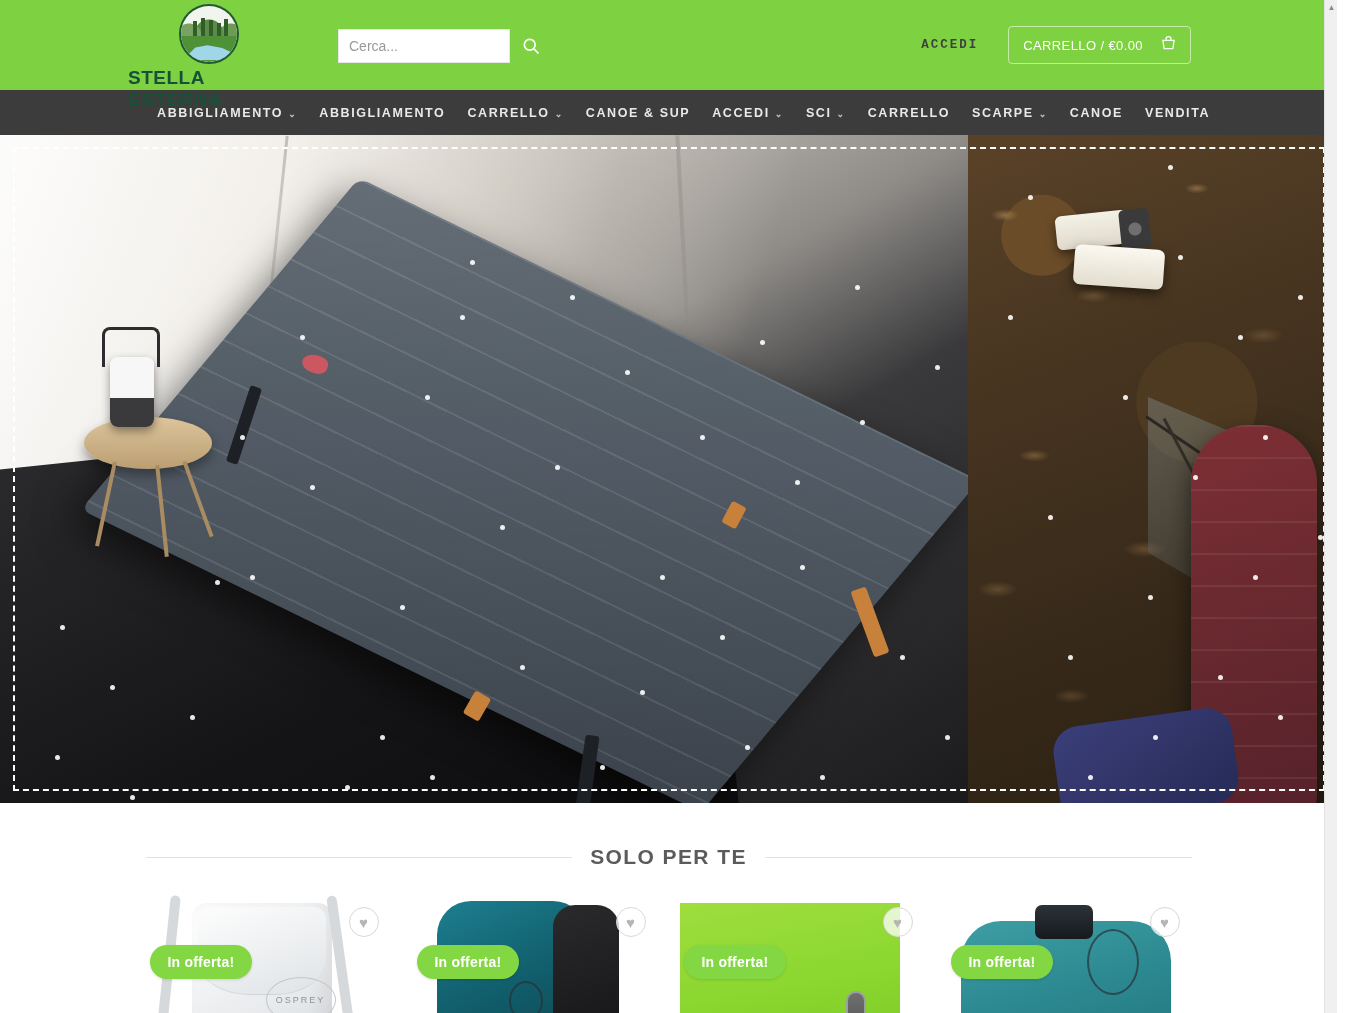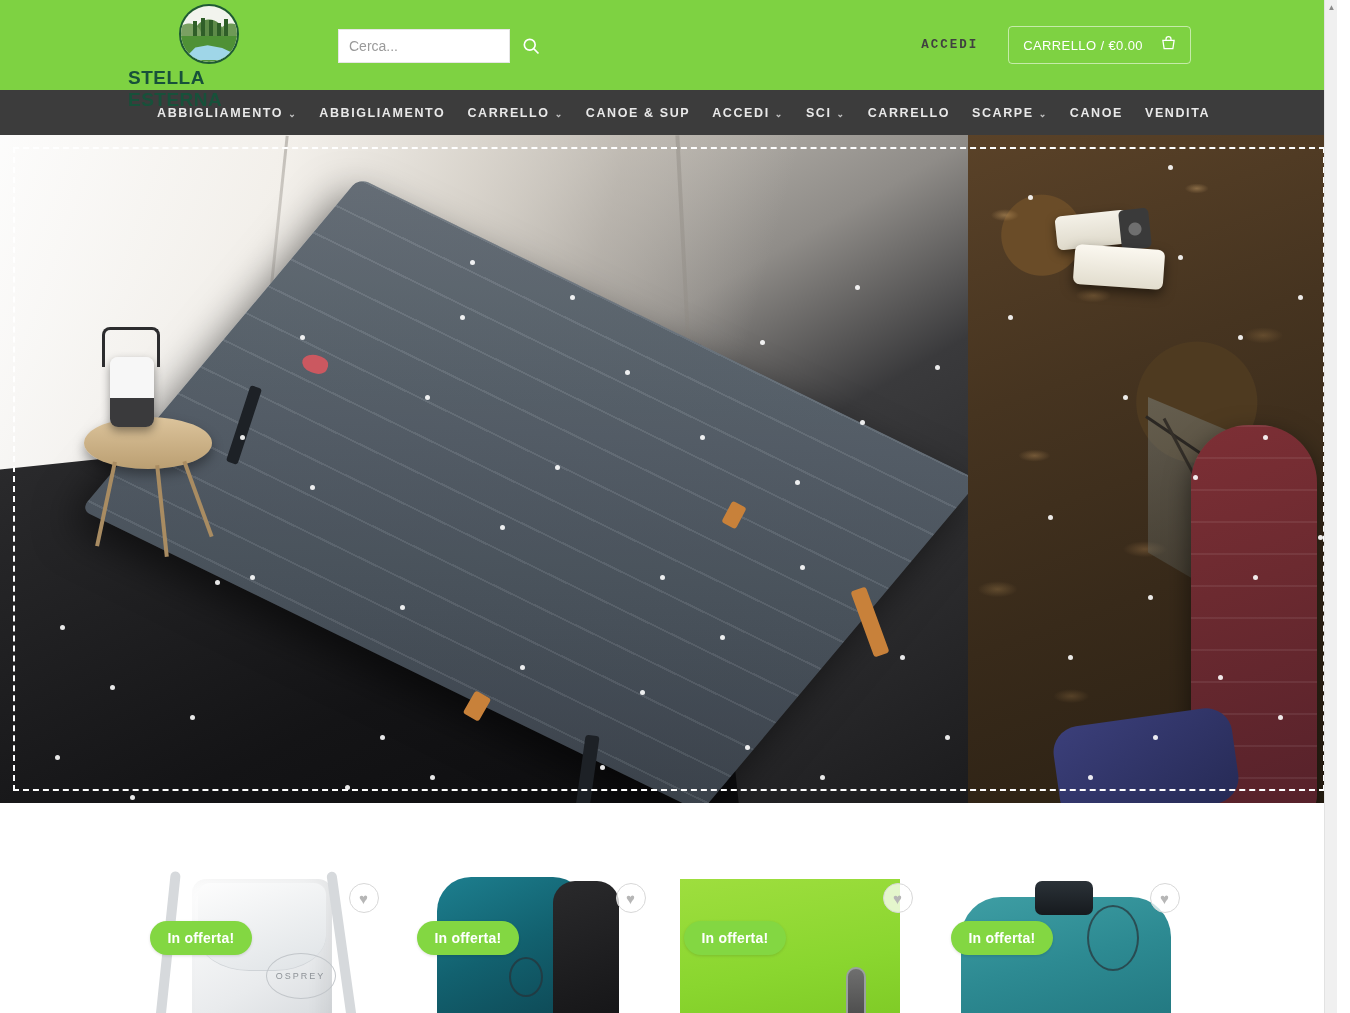--- a/index.html
+++ b/index.html
@@ -520,20 +520,25 @@
           <i style="left:350px; top:400px;"></i>
         <i style="left:60px;  top:60px;"></i>
           <i style="left:200px; top:30px;"></i>
       </div>
     </div>
 
     <div class="hero-marquee"></div>
   </div>
 
   <div class="section">
+    <div class="section-head">
+      <div class="rule"></div>
+      <div class="section-title">SOLO PER TE</div>
+      <div class="rule"></div>
+    </div>
 
     <div class="products">
 
       <div class="product">
         <div class="p-img">
           <div class="osprey"></div>
           <div class="osprey-flap"></div>
           <div class="osprey-strap" style="left:16px; top:0; height:170px; transform:rotate(6deg);"></div>
           <div class="osprey-strap" style="left:192px; top:0; height:170px; transform:rotate(-8deg);"></div>
           <div style="position:absolute; left:120px; top:82px; width:70px; height:46px;

